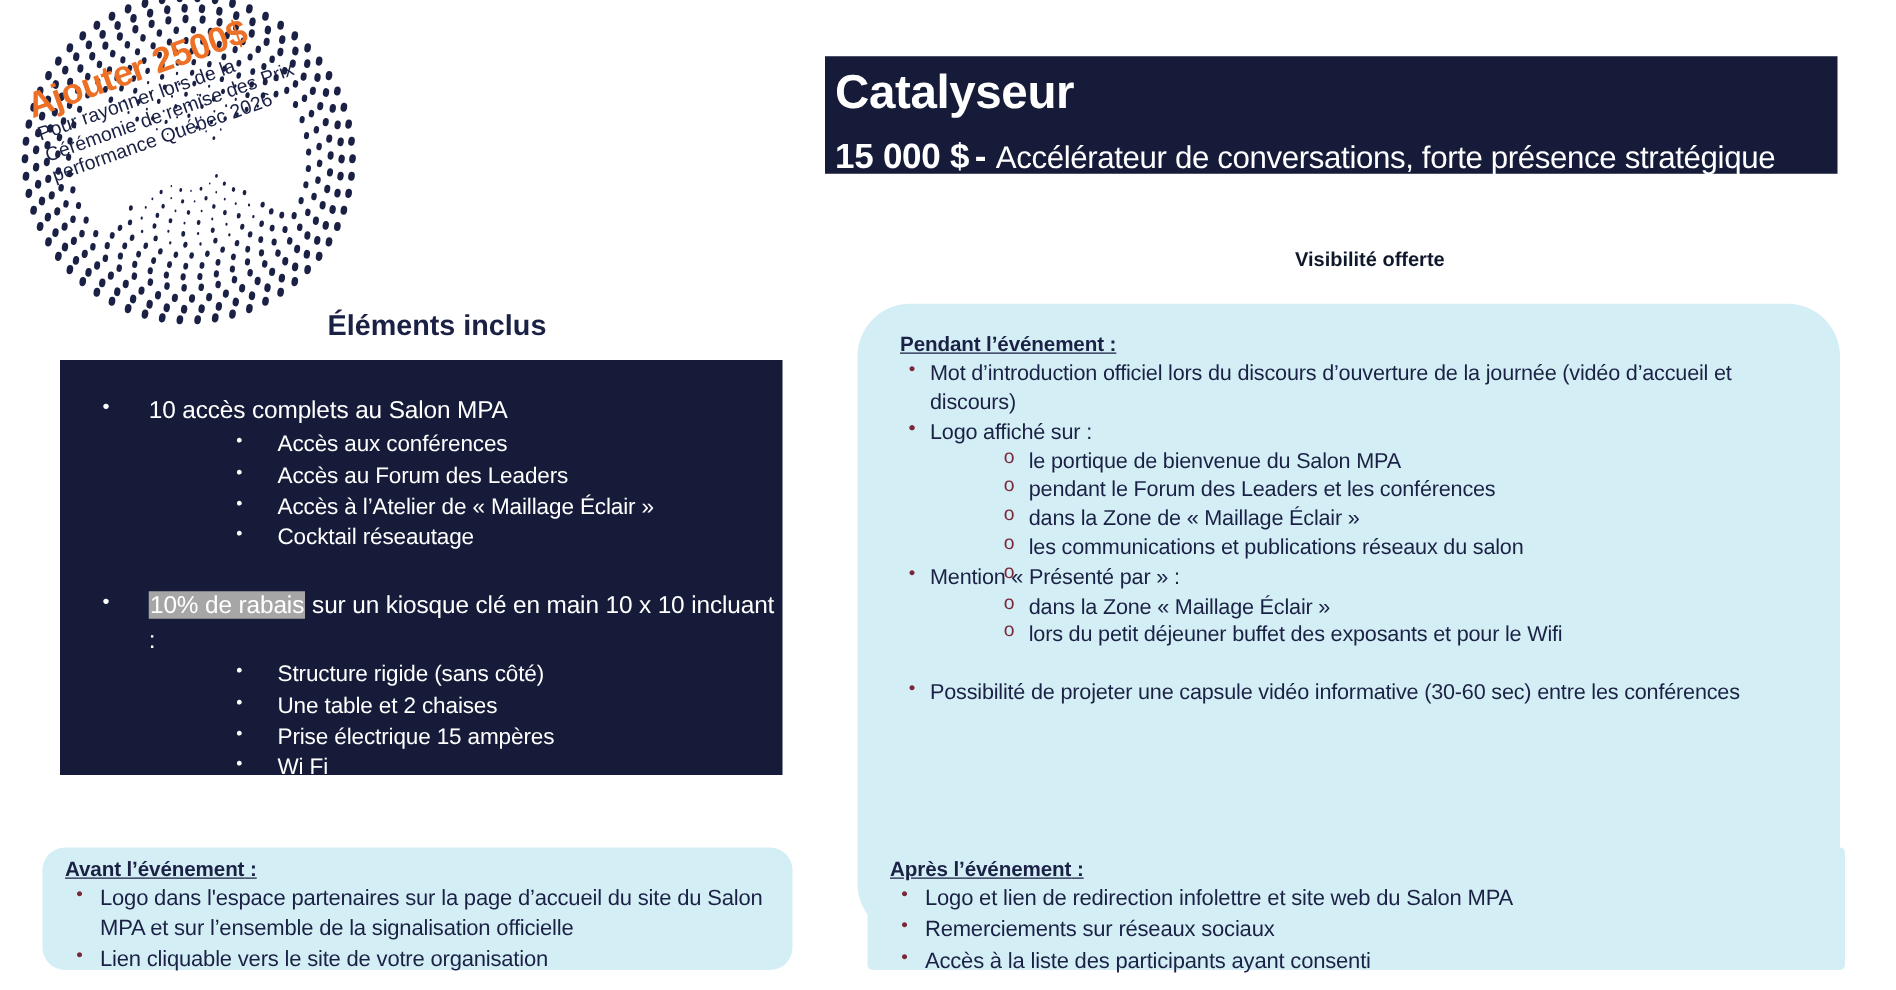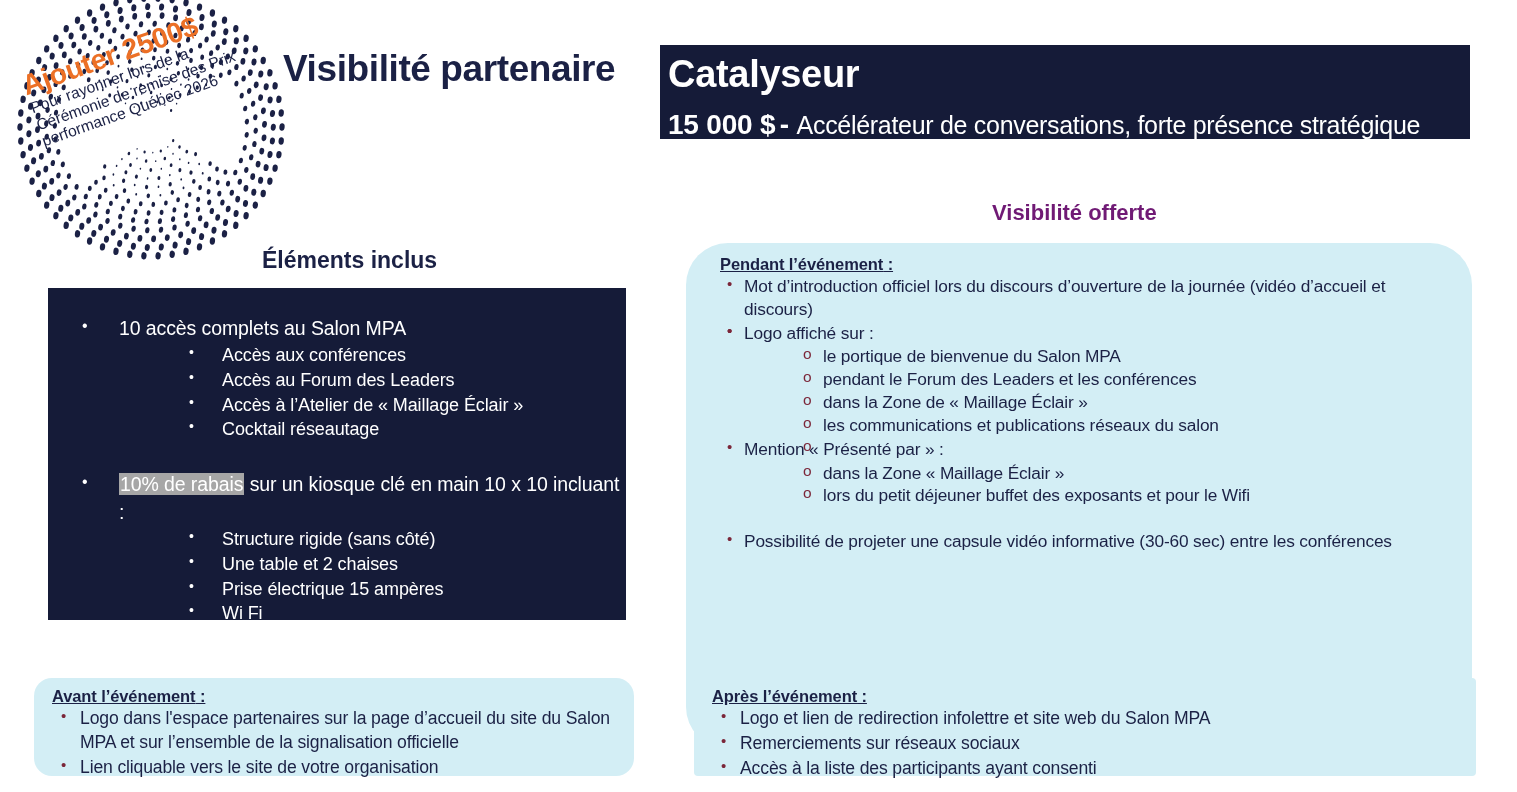--- a/index.html
+++ b/index.html
@@ -75,25 +75,25 @@
     position: absolute;
     left: 262px;
     top: 247px;
     font-size: 23px;
     font-weight: bold;
     color: #1b2145;
     white-space: nowrap;
   }
   #title-offered {
     position: absolute;
-    left: 992px;
+    left: 1036px;
     top: 200px;
-    font-size: 22px;
+    font-size: 16px;
     font-weight: bold;
-    color: #701a75;
+    color: #0f172a;
     white-space: nowrap;
   }
 
   
   #header-band {
     position: absolute;
     left: 660px;
     top: 45px;
     width: 810px;
     height: 94px;
@@ -189,21 +189,21 @@
     background: #d3eef5;
     border-radius: 42px;
     color: #1b2145;
     box-sizing: border-box;
   }
   #panel-during {
     left: 686px;
     top: 243px;
     width: 786px;
     height: 506px;
-    padding: 12px 16px 10px 34px;
+    padding: 24px 16px 10px 34px;
   }
   #panel-before {
     left: 34px;
     top: 678px;
     width: 600px;
     height: 98px;
     border-radius: 18px;
     padding: 9px 14px 8px 18px;
   }
   #panel-after {
@@ -695,21 +695,20 @@
         </g>
     </svg>
     <div class="badge-text">
       <span class="badge-main">Ajouter 2500$</span>
       <span class="badge-sub">Pour rayonner lors de la</span>
       <span class="badge-sub">Cérémonie de remise des Prix</span>
       <span class="badge-sub">performance Québec 2026</span>
     </div>
   </div>
 
-  <div id="title-left">Visibilité partenaire</div>
   <div id="title-elements">Éléments inclus</div>
   <div id="title-offered">Visibilité offerte</div>
 
   <div id="header-band">
     <span class="tier-name">Catalyseur</span>
     <span class="tier-line">
       <span class="tier-price">15 000  $</span>
       <span class="tier-price"> - </span>
       <span class="tier-desc">Accélérateur de conversations, forte présence stratégique</span>
     </span>

